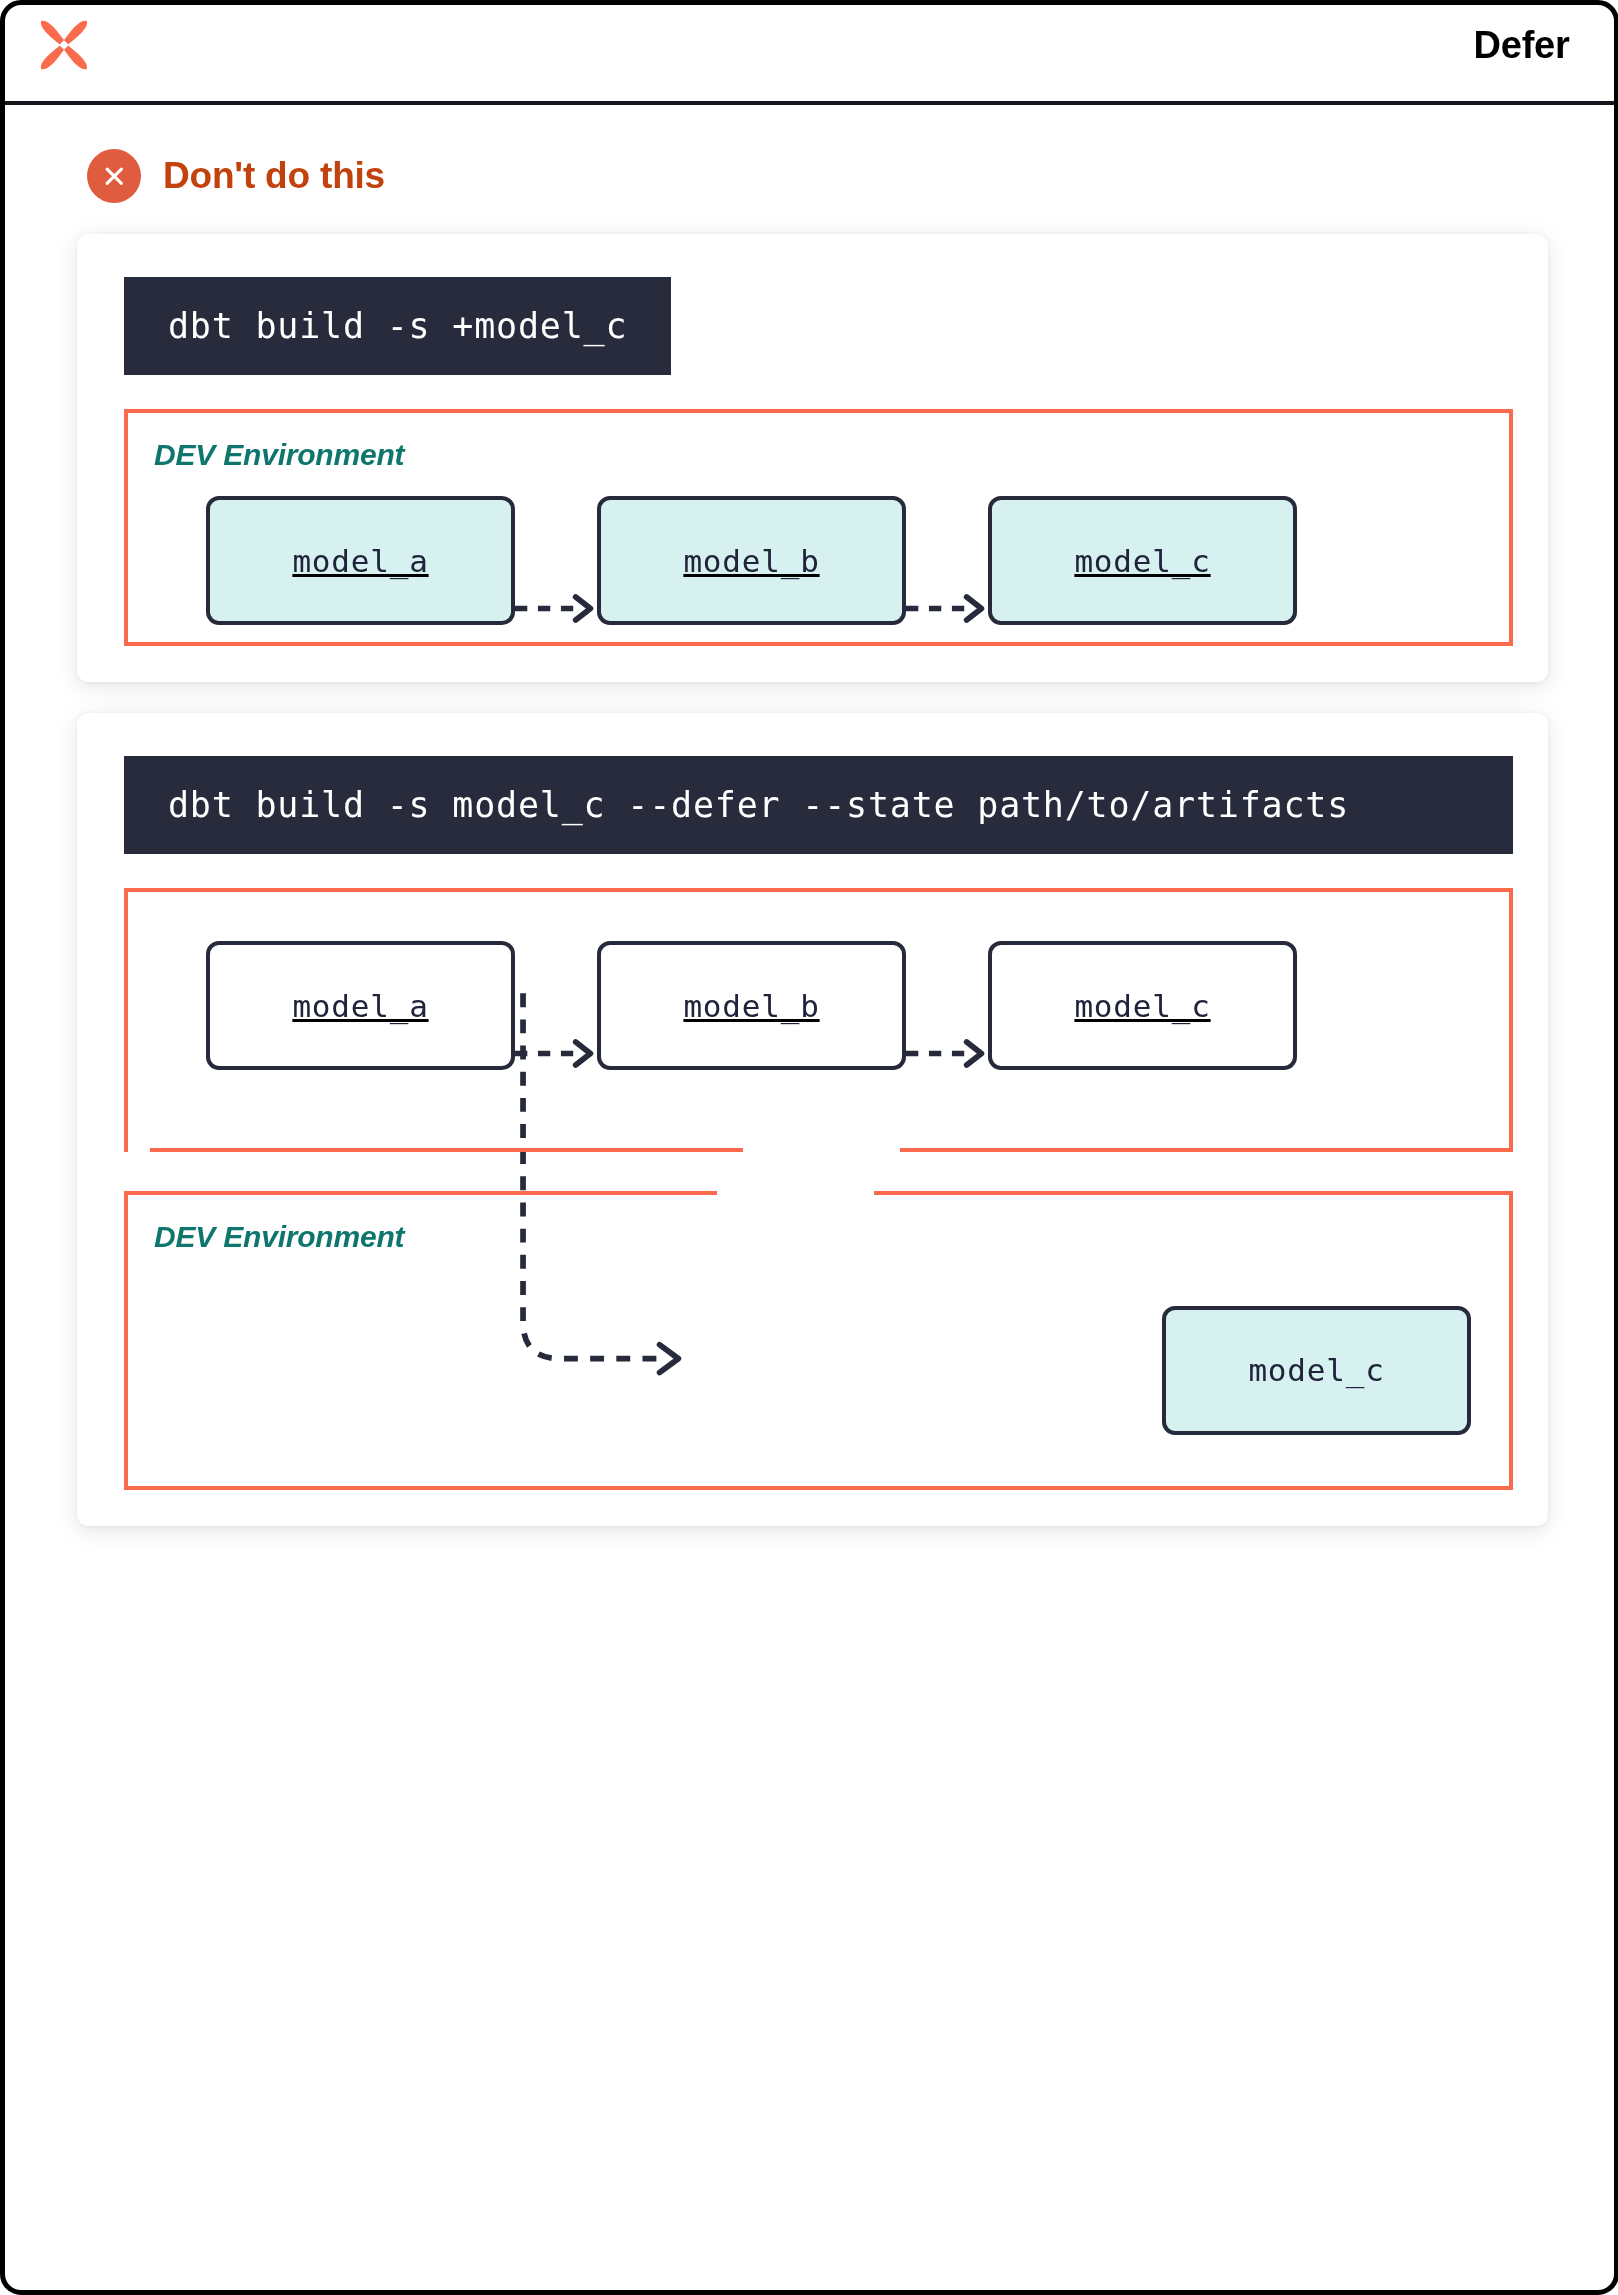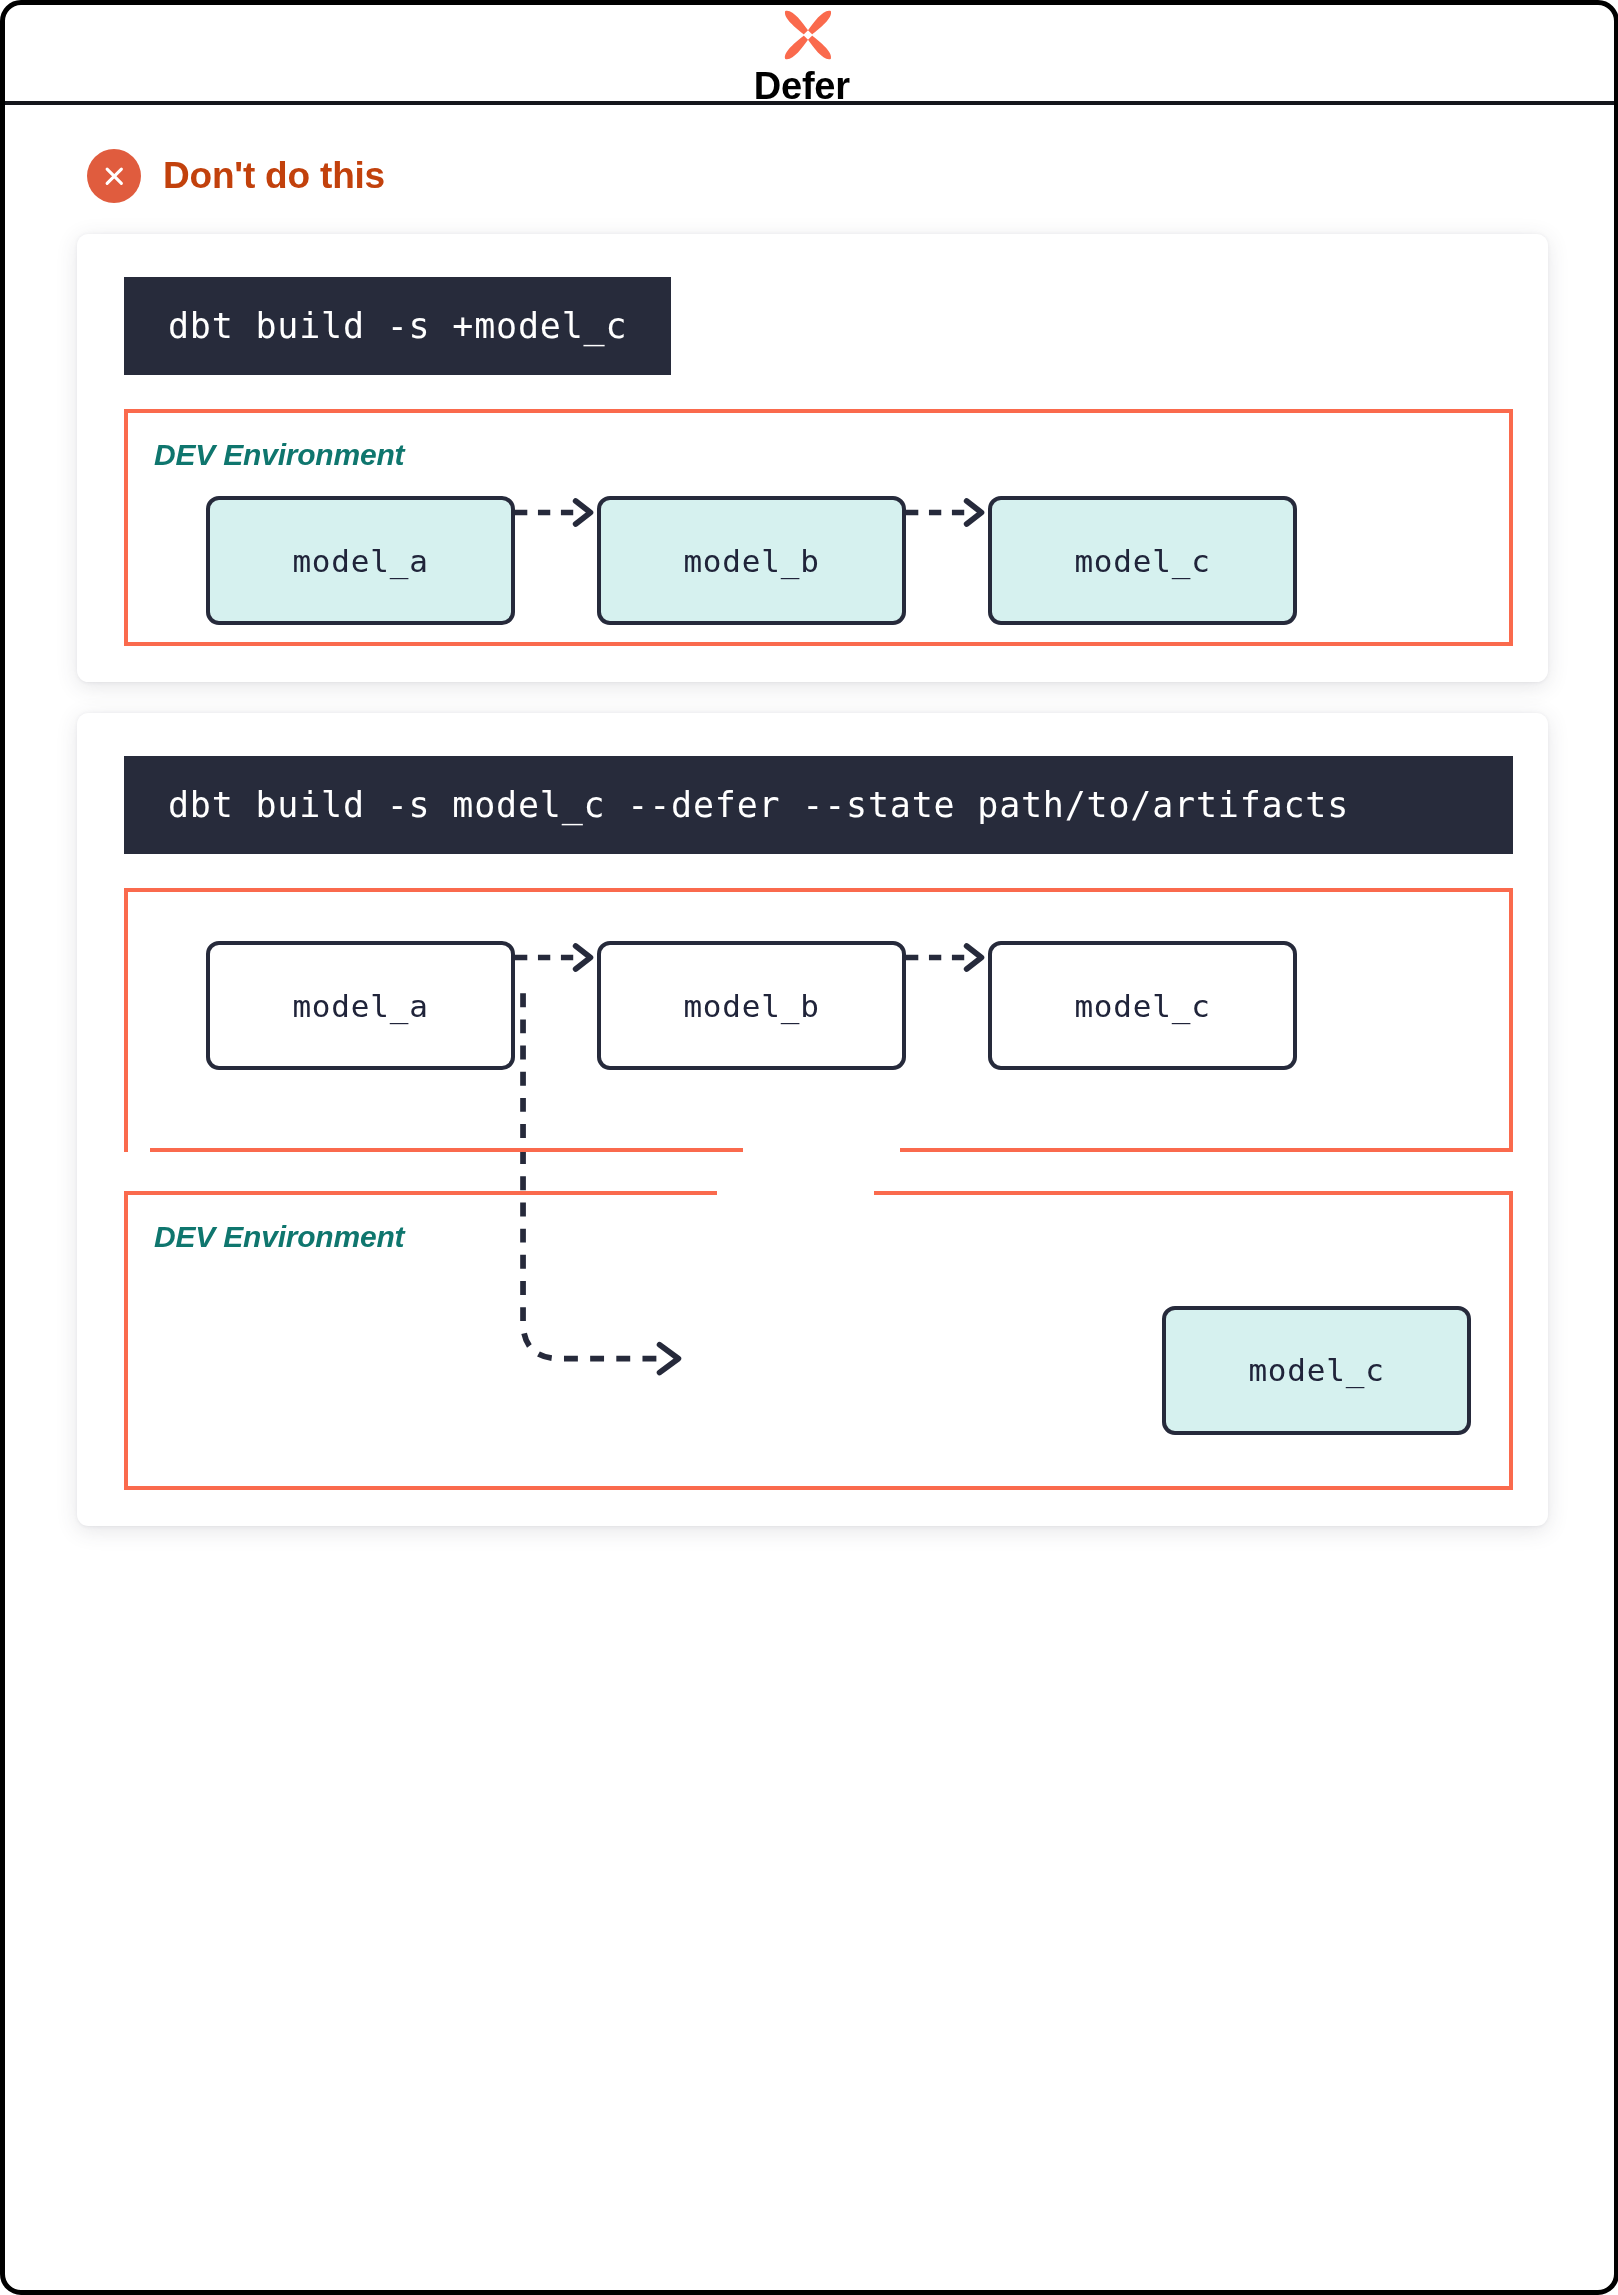--- a/index.html
+++ b/index.html
@@ -23,21 +23,20 @@
 
   
   .header {
     position: relative;
     height: 100px;
     border-bottom: 4.9px solid #15161c;
     display: flex;
     align-items: center;
     justify-content: space-between;
     padding: 0 33px 16px 29px;
-    flex-direction: column;
   }
   .logo-wrap {
     width: 60px; height: 60px;
     display: flex; align-items: center; justify-content: center;
   }
   .header-title {
     font-size: 38px;
     font-weight: 600;
     color: #000000;
     letter-spacing: -0.2px;
@@ -109,23 +108,24 @@
     font-size: 30px;
     font-style: italic;
     font-weight: 600;
     color: #0f766e;
     letter-spacing: -0.2px;
   }
 
   
   .model-row {
     display: flex;
-    align-items: flex-start;
+    align-items: flex-end;
     margin-top: 24.5px;
     padding-left: 52px;
+    text-decoration: underline;
   }
   .model-box {
     width: 309px;
     height: 129px;
     border: 4.9px solid #262a3b;
     border-radius: 13px;
     display: flex;
     align-items: center;
     justify-content: center;
     font-family: "DejaVu Sans Mono", monospace;

